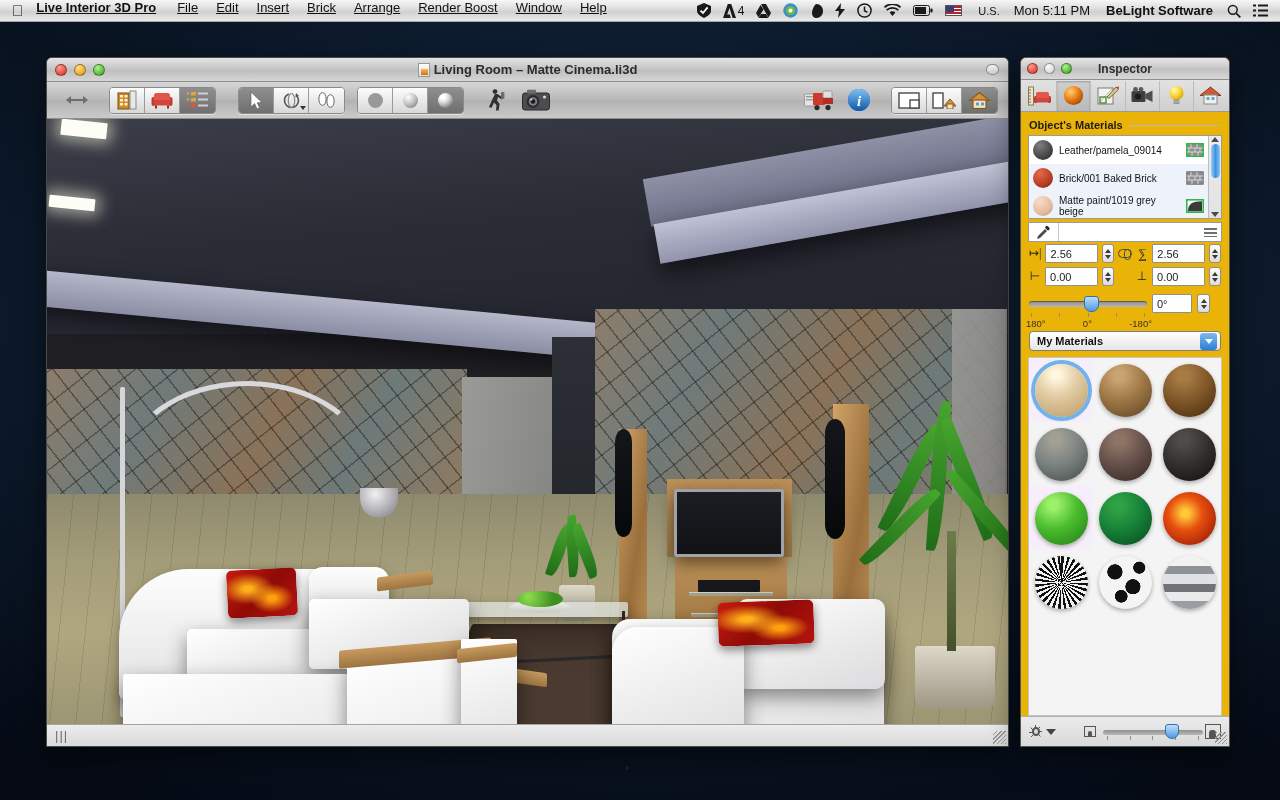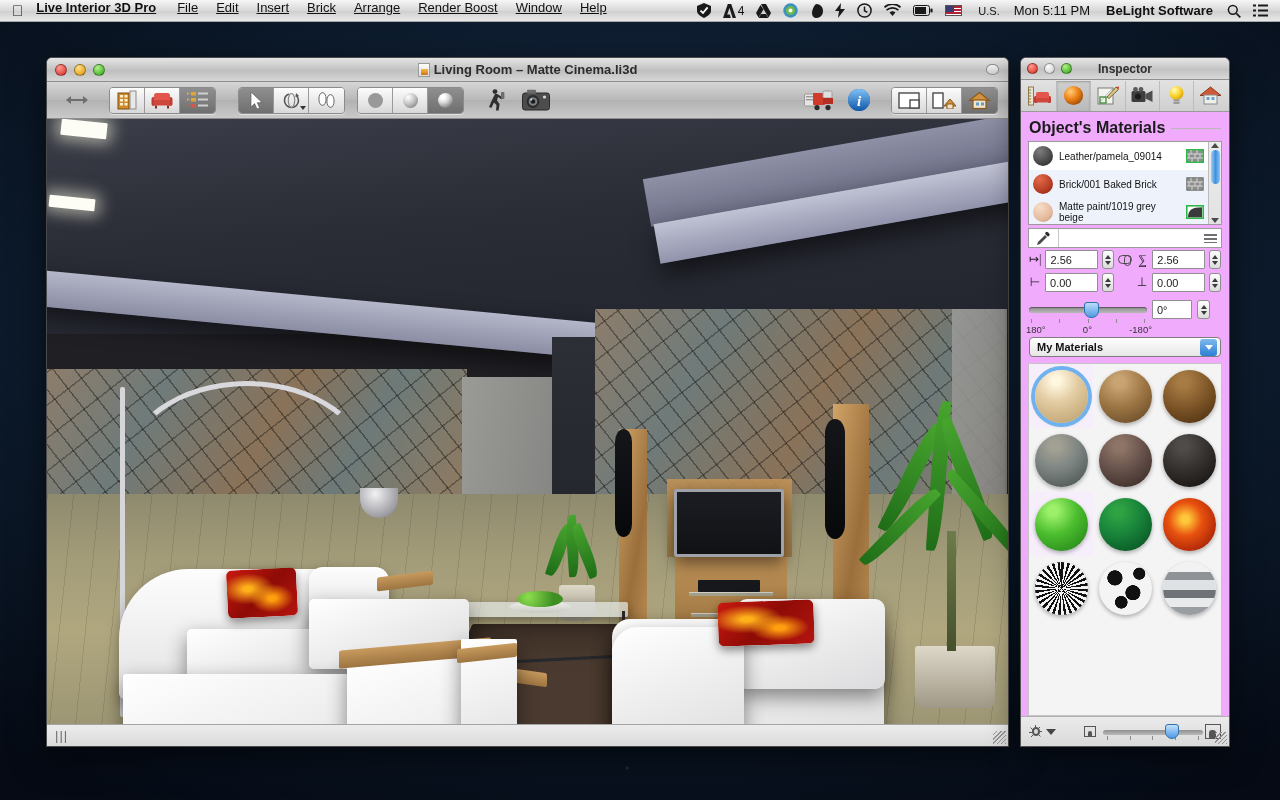--- a/index.html
+++ b/index.html
@@ -188,21 +188,21 @@
     border-top:1px solid #a4a4a4; display:flex; align-items:center; padding:0 8px;
     color:#4a4a4a; font-size:12px; position:relative;
   }
   .grip3{ letter-spacing:1px; color:#6b6b6b; font-size:13px; }
   .win-resize{ position:absolute; right:2px; bottom:2px; width:13px; height:13px;
     background:repeating-linear-gradient(-45deg,#8a8a8a 0 1px,transparent 1px 3px); opacity:.85; }
 
   
   #inspector{
     position:absolute; left:1020px; top:57px; width:210px; height:690px;
-    background:#f0abfc; border:1px solid #555; border-radius:6px 6px 0 0;
+    background:#eab308; border:1px solid #555; border-radius:6px 6px 0 0;
     box-shadow:0 9px 30px rgba(0,0,0,.6);
     display:flex; flex-direction:column; overflow:hidden;
     font-size:11px; color:#1b1b1b;
   }
   #ins-title{
     height:22px;flex:0 0 22px;position:relative;
     background:linear-gradient(#e6e6e6,#c6c6c6 50%,#c0c0c0 51%,#d8d8d8);
     border-bottom:1px solid #8f8f8f; display:flex;align-items:center;justify-content:center;
     font-size:12px; font-weight:bold; color:#2e2e2e;
   }
@@ -213,21 +213,21 @@
     height:32px;flex:0 0 32px; display:flex; align-items:center;
     background:linear-gradient(#e2e2e2,#cfcfcf);
     border-bottom:1px solid #9a9a9a; padding:0 2px;
   }
   .ins-tab{ flex:1; height:30px; display:flex;align-items:center;justify-content:center;
     border-right:1px solid #bcbcbc; }
   .ins-tab:last-child{ border-right:none; }
   .ins-tab.on{ background:linear-gradient(#cfcfcf,#b9b9b9); box-shadow:inset 0 1px 2px rgba(0,0,0,.25); }
 
   .sec-head{ display:flex;align-items:center;gap:6px; padding:7px 8px 4px 8px; }
-  .sec-head b{ font-size:16px; }
+  .sec-head b{ font-size:11px; }
   .sec-line{ flex:1; height:1px; background:#b8b8b8; }
 
   .mat-list-wrap{ margin:0 7px; border:1px solid #9b9b9b; background:#fff;
     height:84px; display:flex; }
   .mat-list{ flex:1; overflow:hidden; }
   .mat-row{ display:flex; align-items:center; gap:6px; padding:3px 4px; height:28px; }
   .mat-row.alt{ background:#eef2fb; }
   .mat-row.tall{ height:28px;align-items:center; }
   .mat-ball{ width:20px;height:20px;border-radius:50%; flex:0 0 20px; }
   .mat-name{ flex:1; font-size:10px; line-height:11px; color:#111; }

